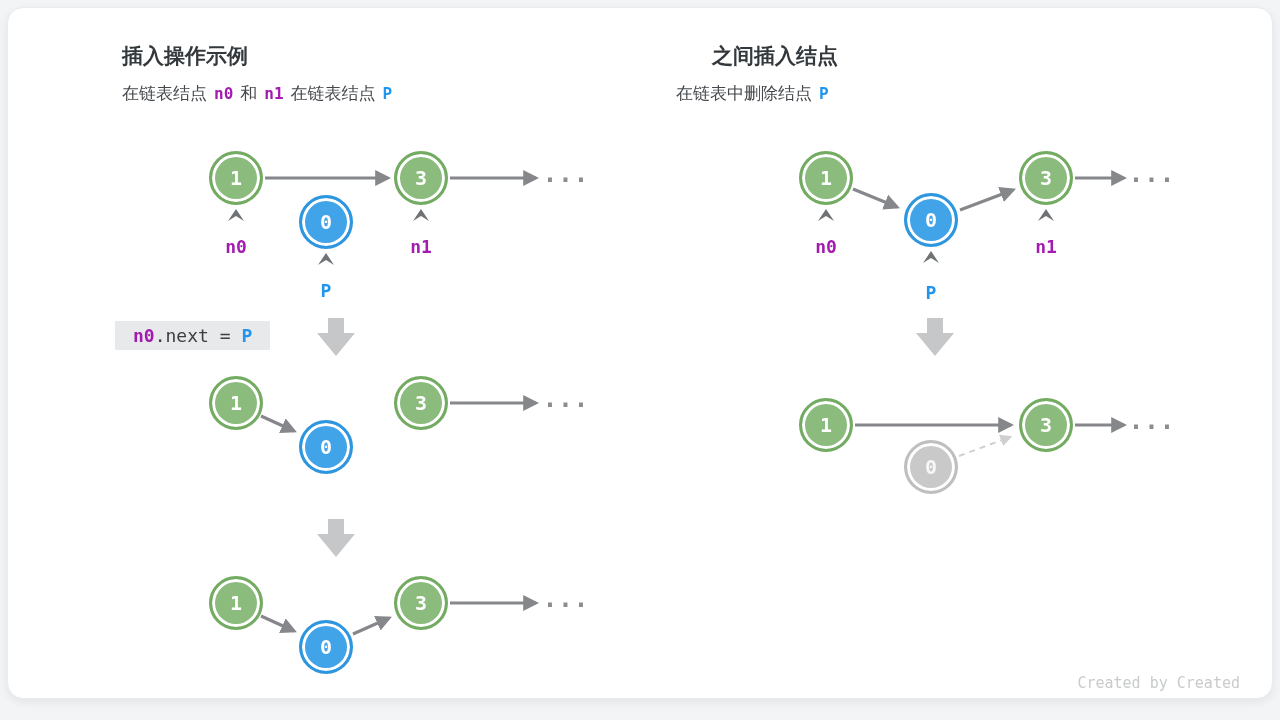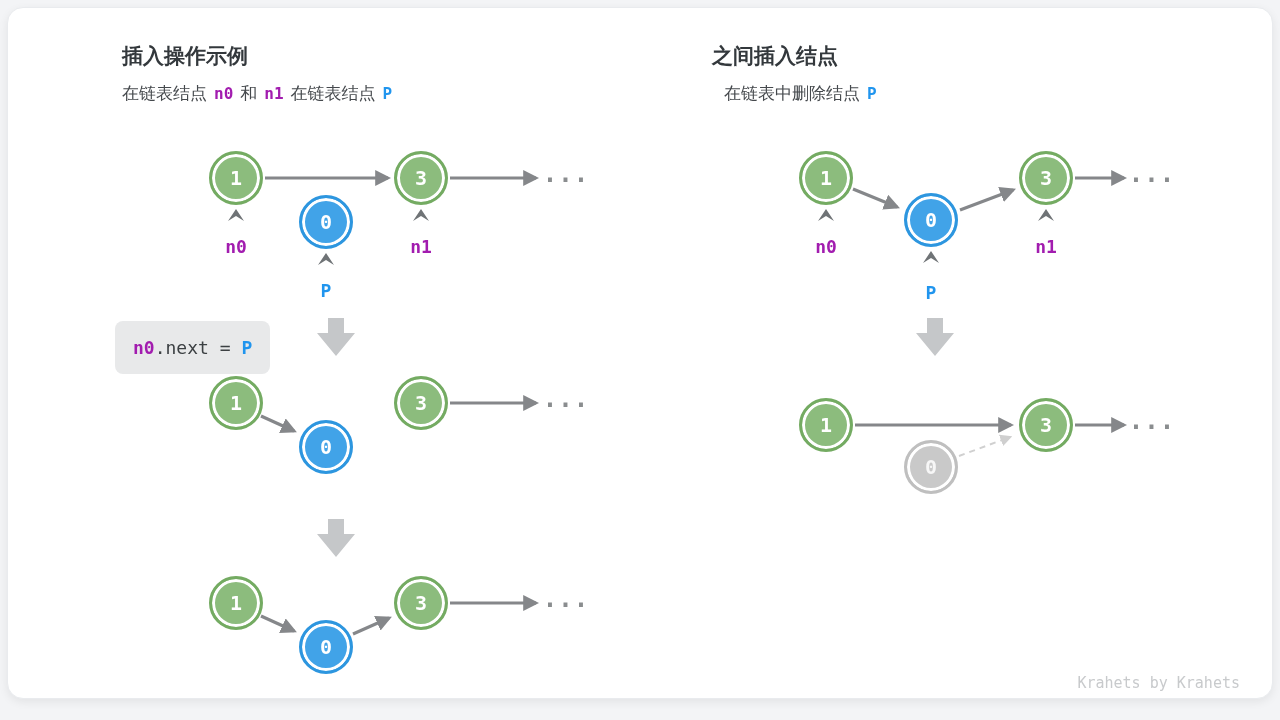--- a/index.html
+++ b/index.html
@@ -30,21 +30,21 @@
     font:700 20px "DejaVu Sans Mono","Liberation Mono",monospace;color:#fff;
   }
   .node.g{background:#8cbc7d;border-color:#74ab62;}
   .node.b{background:#41a3e8;border-color:#2d96df;}
   .node.x{background:#c9c9c9;border-color:#bfbfbf;color:#f7f7f7;}
 
   .ptr{position:absolute;transform:translateX(-50%);
        font:700 18px "DejaVu Sans Mono","Liberation Mono",monospace;}
 
   .codebox{
-    position:absolute;background:#e8e9ea;border-radius:8px;padding:16px 18px;
+    position:absolute;background:#e8e9ea;border-radius:0;padding:4px 18px;
     font:400 18px "DejaVu Sans Mono","Liberation Mono",monospace;color:#3c4043;white-space:pre;
   }
   .codebox .t{font-weight:700;}
 
   .dots{position:absolute;transform:translateX(-50%);
         font:700 24px "DejaVu Sans Mono","Liberation Mono",monospace;
         color:#8a8d8f;letter-spacing:1px;}
 
   .credit{position:absolute;right:40px;top:674px;
           font:400 15px "DejaVu Sans Mono","Liberation Mono",monospace;color:#c8cacc;}
@@ -134,21 +134,21 @@
     </div>
   <div class="node b" style="left:299px;top:620px">
       <span>0</span>
     </div>
   <div class="node g" style="left:394px;top:576px">
       <span>3</span>
     </div>
   <div class="dots" style="left:566px;top:585px">...</div>
 
   <div class="h" style="left:712px;top:42px">之间插入结点</div>
-  <div class="sub" style="left:724px;top:82px">
+  <div class="sub" style="left:676px;top:82px">
     <span>在链表中删除结点</span><span class="ic blue">P</span>
   </div>
 
   <div class="node g" style="left:799px;top:151px">
       <span>1</span>
     </div>
   <div class="node b" style="left:904px;top:193px">
       <span>0</span>
     </div>
   <div class="node g" style="left:1019px;top:151px">
@@ -164,14 +164,14 @@
       <span>1</span>
     </div>
   <div class="node g" style="left:1019px;top:398px">
       <span>3</span>
     </div>
   <div class="node x" style="left:904px;top:440px">
       <span>0</span>
     </div>
   <div class="dots" style="left:1152px;top:407px">...</div>
 
-  <div class="credit">Krahets by Krahets</div>
+  <div class="credit">Created by Created</div>
 </div>
 
 </body></html>

